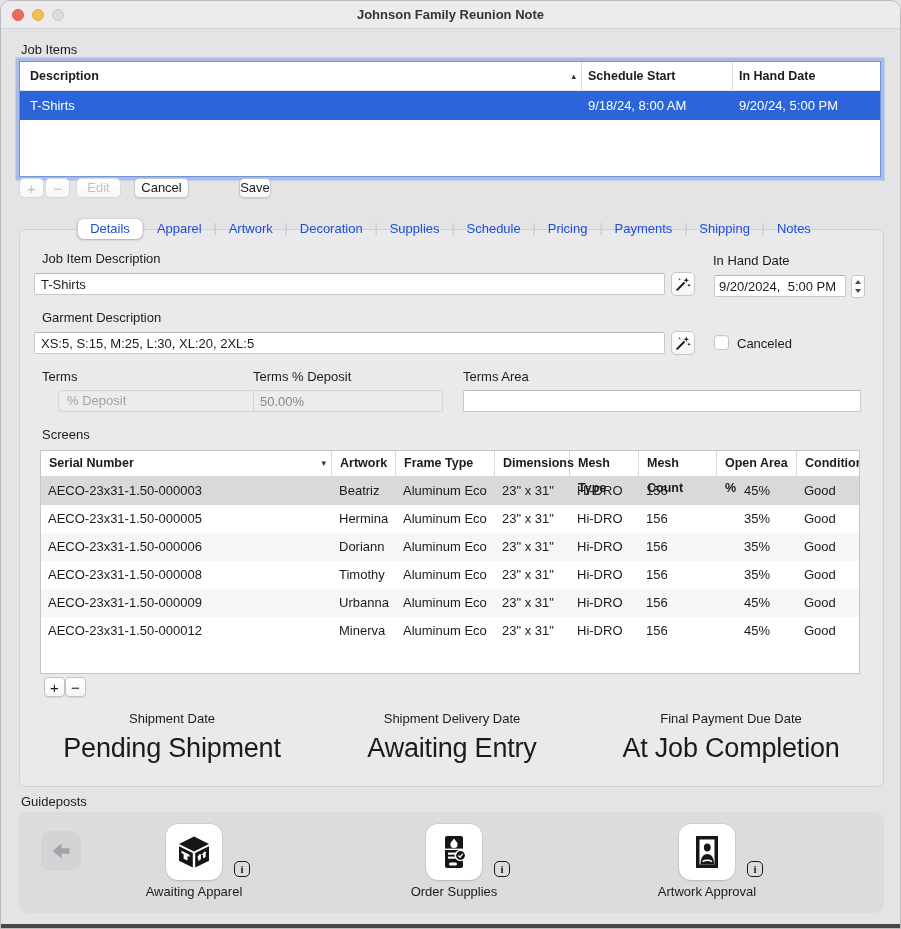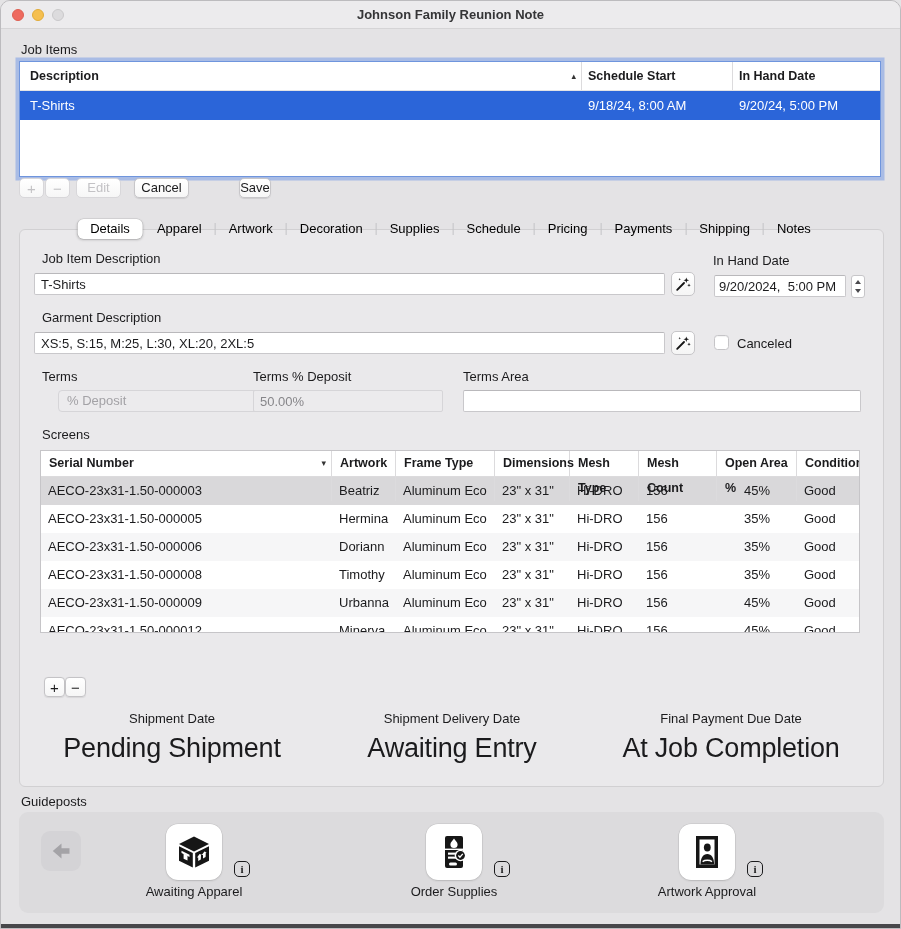--- a/index.html
+++ b/index.html
@@ -69,21 +69,21 @@
   #btn-cancel { position: absolute; left: 115px; width: 55px; }
   #btn-save { position: absolute; left: 176px; width: 32px; margin-left: 44px; }
 
   
   .tab-bar {
     position: absolute; top: 217px; left: 50%; transform: translateX(-50%);
     display: flex; align-items: center; height: 22px; z-index: 5;
   }
   .tab-seg {
     padding: 0 13px; height: 20px; line-height: 20px; font-size: 13px;
-    border-radius: 6px; color: #000000; white-space: nowrap;
+    border-radius: 6px; color: #1d4ed8; white-space: nowrap;
   }
   .tab-seg.selected {
     background: #fff;
     box-shadow: 0 0 0 .5px rgba(0,0,0,.12), 0 1px 2.5px rgba(0,0,0,.22);
   }
   .tab-sep { width: 1px; height: 12px; background: #c4c3c6; }
 
   
   .tab-box {
     position: absolute; left: 18px; top: 228px; width: 865px; height: 558px;
@@ -119,21 +119,21 @@
     position: absolute; height: 22px; background: #ecebed;
     border: 1px solid #d6d5d8; border-radius: 4px;
     color: #a3a2a6; line-height: 20px; padding-left: 8px; margin-left: 24px;
   }
   .dd-chevrons { position: absolute; right: 6px; top: 3px; display: flex; flex-direction: column; gap: 2px; align-items: center; }
   .dd-chevrons .u { width: 0; height: 0; border-left: 3px solid transparent; border-right: 3px solid transparent; border-bottom: 4px solid #a8a7ab; }
   .dd-chevrons .d { width: 0; height: 0; border-left: 3px solid transparent; border-right: 3px solid transparent; border-top: 4px solid #a8a7ab; }
 
   
   .screens-table {
-    position: absolute; left: 20px; top: 220px; width: 820px; height: 183px;
+    position: absolute; left: 20px; top: 220px; width: 820px; height: 224px;
     background: #fff; border: 1px solid #c6c5c8; overflow: hidden;
   }
   .screens-cols { display: grid; grid-template-columns: 291px 64px 99px 75px 69px 78px 80px 1fr; }
   .screens-table .thead { height: 26px; border-bottom: 1px solid #dcdbdd; }
   .screens-table .hcell { line-height: 25px; padding-left: 8px; font-size: 12.5px; }
   .screens-table .hcell.c0 { padding-left: 8px; }
   .screens-table .trow { height: 28px; }
   .screens-table .tcell { line-height: 28px; padding-left: 7px; font-size: 13px; }
   .screens-table .tcell.c6 { text-align: center; padding-left: 0; }
   .screens-table .trow.selected { background: #d9d8da; }

